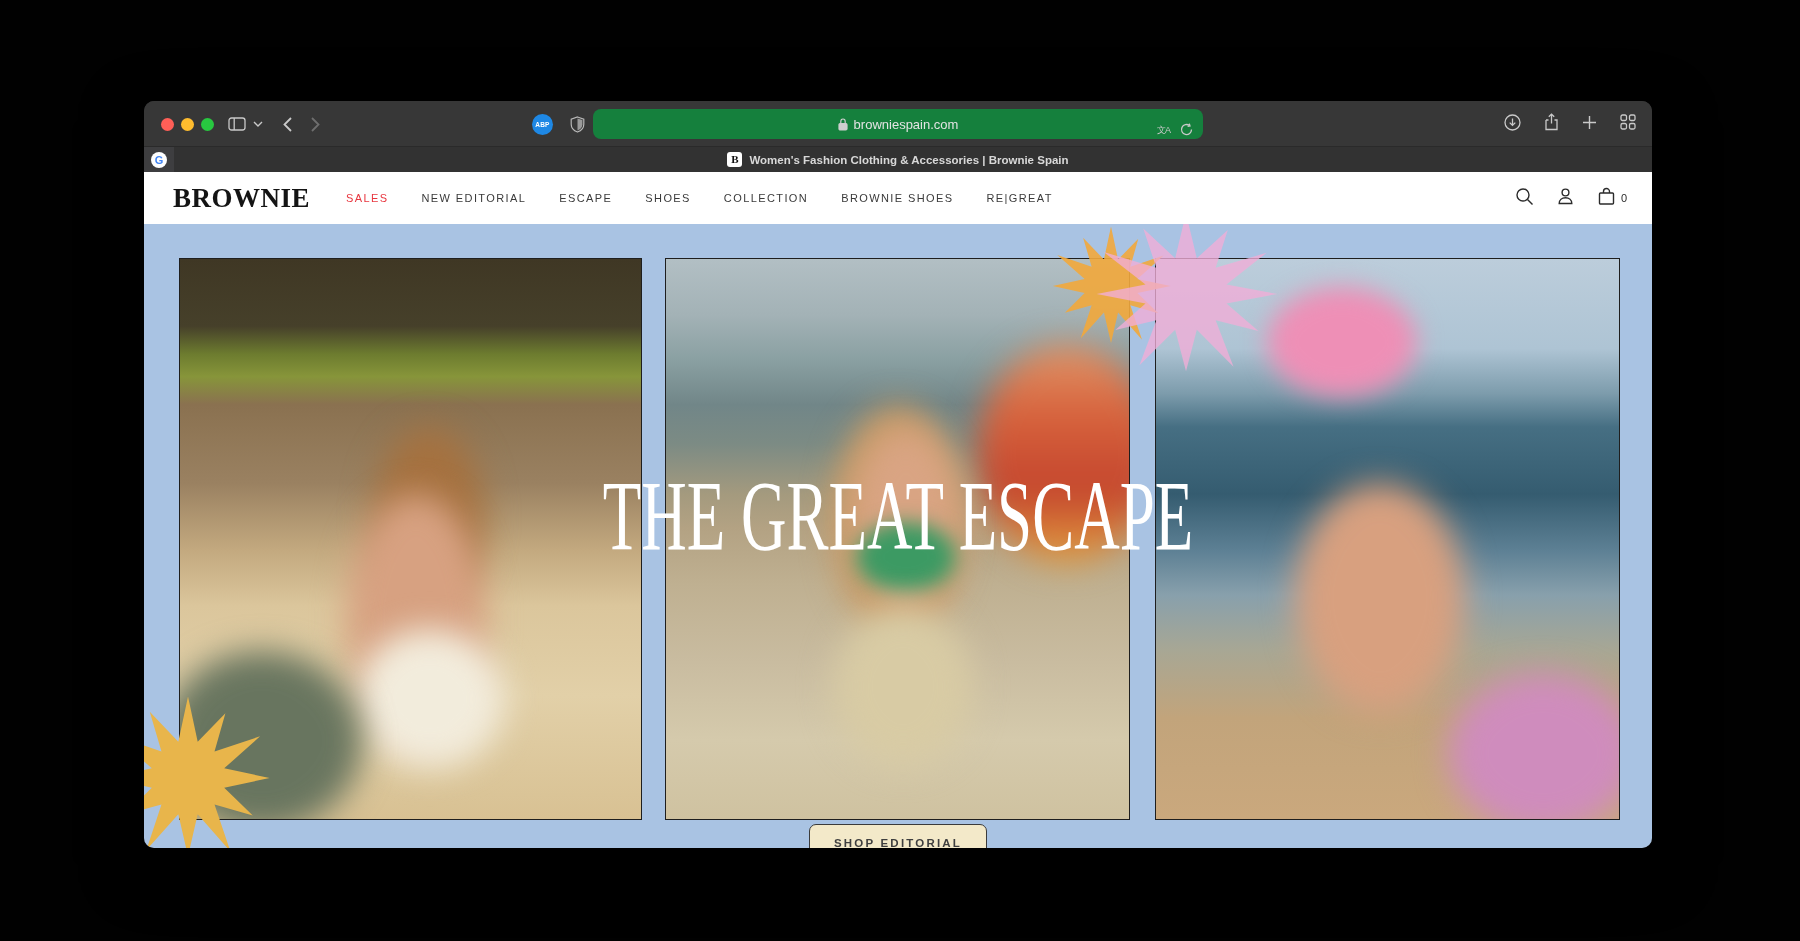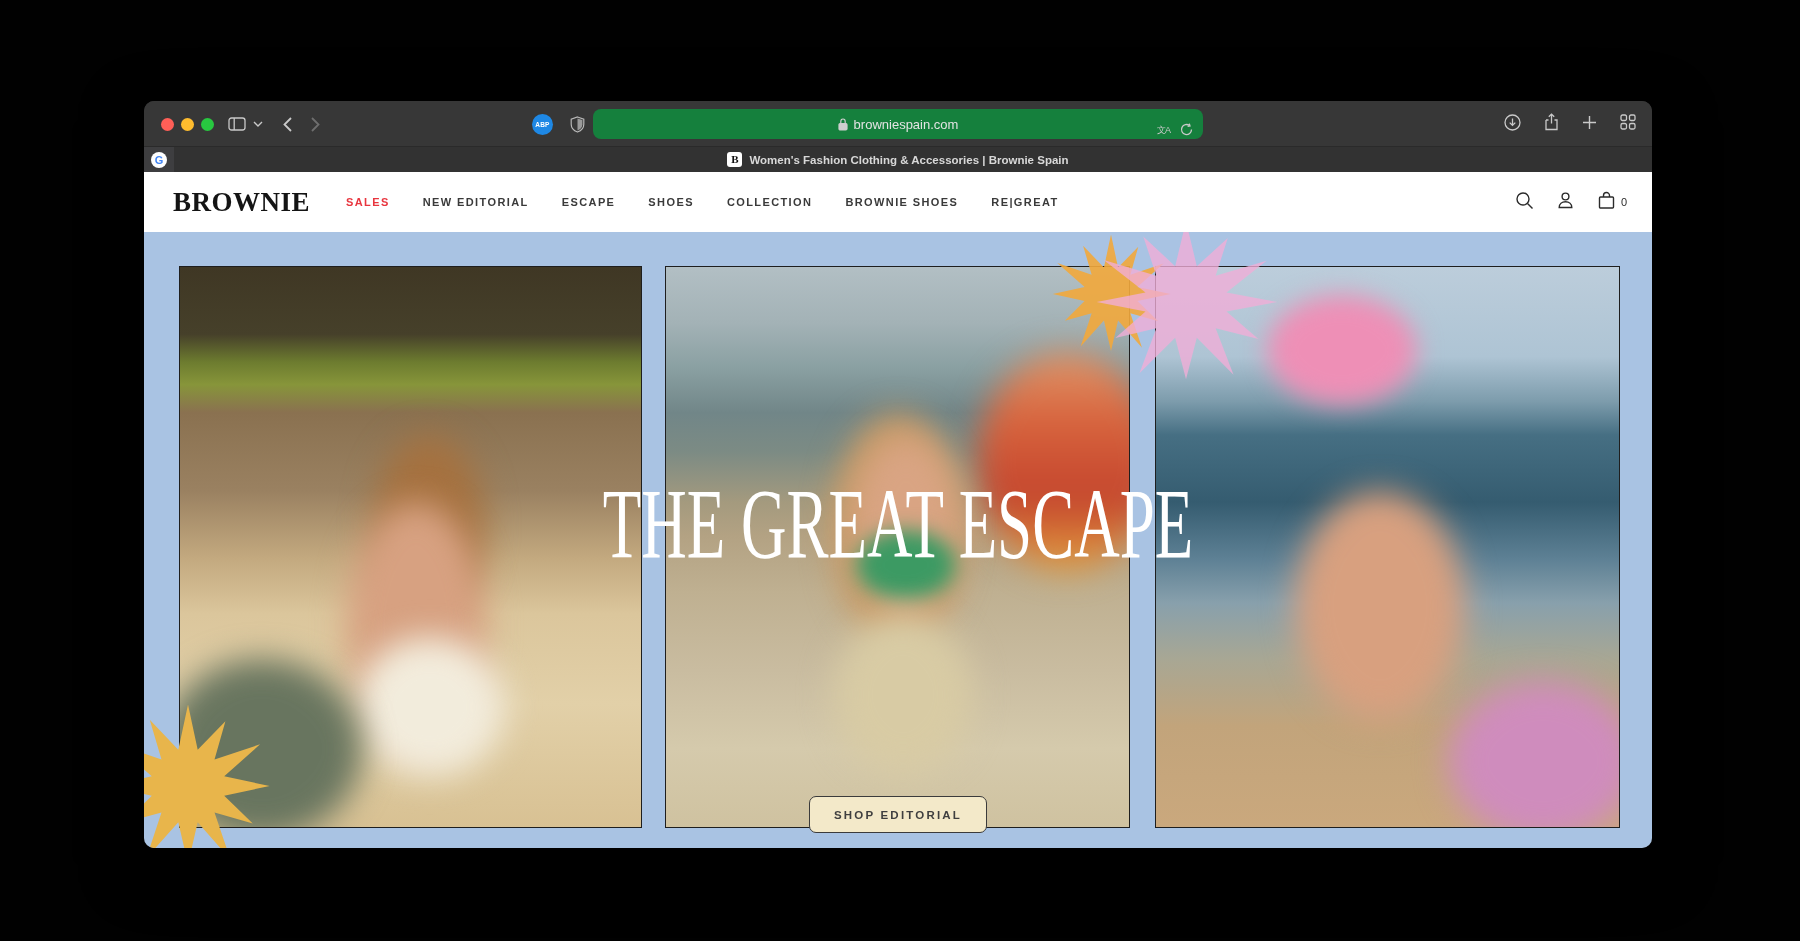--- a/index.html
+++ b/index.html
@@ -47,24 +47,24 @@
 
   
   .tabstrip { position:relative; height:25px; background:#323232; display:flex; align-items:center; justify-content:center; }
   .pinned-tab { position:absolute; left:0; top:0; width:30px; height:25px; background:#3e3e40; display:flex; align-items:center; justify-content:center; }
   .g-circle { width:16px; height:16px; border-radius:50%; background:#fff; color:#4285f4; font-weight:bold; font-size:11px; line-height:16px; text-align:center; font-family:"Liberation Sans", sans-serif; }
   .tab-center { display:flex; align-items:center; gap:7px; }
   .favicon-b { width:15px; height:15px; background:#fff; border-radius:3px; color:#111; font-family:"Liberation Serif", serif; font-weight:bold; font-size:11px; line-height:15px; text-align:center; }
   .tab-title { color:#d8d8d8; font-size:11.5px; font-weight:bold; }
 
   
-  .sitenav { height:60px; background:#ffffff; display:flex; align-items:center; padding:0 25px 0 29px; }
+  .sitenav { height:52px; background:#ffffff; display:flex; align-items:center; padding:0 25px 0 29px; }
   .logo { font-family:"Liberation Serif", serif; font-weight:bold; font-size:27px; letter-spacing:.5px; color:#141414; transform:scaleY(1.05); }
   .menu { display:flex; align-items:center; gap:33px; margin-left:36px; }
-  .menu a { text-decoration:none; color:#3a3a3a; font-size:11px; letter-spacing:1.4px; font-weight:bold; white-space:nowrap; }
+  .menu a { text-decoration:none; color:#3a3a3a; font-size:11px; letter-spacing:1.4px; font-weight:normal; white-space:nowrap; }
   .menu a.active { color:var(--accent-red); }
   .nav-icons { margin-left:auto; display:flex; align-items:center; gap:22px; color:#2b2b2b; }
   .cart-wrap { display:flex; align-items:center; gap:5px; }
   .cart-count { font-size:11px; color:#2b2b2b; }
 
   
   .hero { position:relative; height:632px; background:var(--hero-background); overflow:hidden; }
   .photo { position:absolute; top:34px; height:562px; border:1px solid #1e1e1e; overflow:hidden; }
   .photo-left { left:35px; width:463px;
     background:linear-gradient(180deg,#3f3724 0%,#46402a 12%,#6d7c2f 17%,#87953a 21%,#8a7150 26%,#9a8161 40%,#c3a97f 52%,#dbc69c 62%,#e2d0a8 78%,#d8c193 100%); }
@@ -91,21 +91,21 @@
   .sun.sun-top-yellow polygon { fill:var(--sun-orange); }
   .sun.sun-top-pink polygon { fill:var(--sun-pink); }
   .sun-bottom-left { left:-41px; top:469px; width:170px; height:170px; }
   .sun-top-yellow  { left:905px; top:0px;   width:124px; height:124px; opacity:.9; }
   .sun-top-pink    { left:947px; top:-14px; width:190px; height:168px; opacity:.78; }
 
   .hero-title { position:absolute; left:0; width:100%; top:242px; text-align:center; white-space:nowrap;
     font-family:"Liberation Serif", serif; font-weight:400; font-size:100px; line-height:1; color:#ffffff;
     transform:scaleX(.63); transform-origin:50% 50%; z-index:5; }
 
-  .cta { position:absolute; left:50%; transform:translateX(-50%); top:564px; width:178px; height:37px; z-index:6;
+  .cta { position:absolute; left:50%; transform:translateX(-50%); top:600px; width:178px; height:37px; z-index:6;
     background:var(--cta-background); border:1.5px solid #3b3b3b; border-radius:7px;
     font-family:"Liberation Sans", sans-serif; font-size:11.5px; letter-spacing:2.2px; color:#3f3f3f; font-weight:bold; }
 </style>
 </head>
 <body>
 
 <div class="stage">
   <div class="window">
 
     <div class="toolbar">

